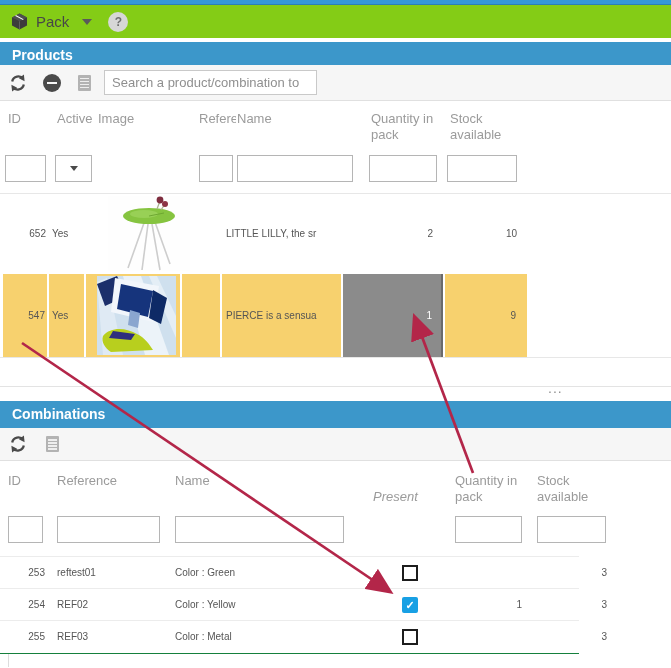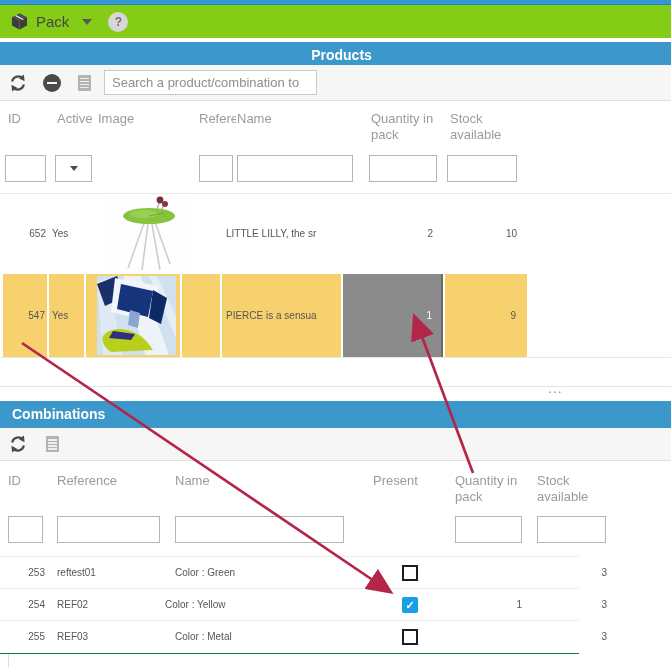--- a/index.html
+++ b/index.html
@@ -88,21 +88,21 @@
         <path d="M12 1.8 L21.5 6.8 L12 11.8 L2.5 6.8 Z" fill="#4f4f4f"></path>
         <path d="M7 4.4 L16.8 9.6" stroke="#fff" stroke-width="1.3" fill="none"></path>
         <path d="M12 11.8 V22" stroke="#6a6a6a" stroke-width="1"></path>
       </svg>
     </span>
     <span class="pack-title">Pack</span>
     <span class="caret-down"></span>
     <span class="help-btn">?</span>
   </div>
 
-  <div class="panel-hd" style="top:42px;text-align:center;">
+  <div class="panel-hd" style="top:42px;">
     <span>Products</span>
   </div>
 
   <div class="toolbar" style="top:65px;height:36px;">
     <span class="tb-icon">
       <svg width="20" height="20" viewBox="0 0 20 20">
         <g stroke="#4a4a4a" stroke-width="2.3" fill="none">
           <path d="M4.2 8.4 A6.2 6.2 0 0 1 15.3 6.0"></path>
           <path d="M15.8 11.6 A6.2 6.2 0 0 1 4.7 14.0"></path>
         </g>
@@ -217,21 +217,21 @@
       </svg>
     </span>
     <span class="tb-icon" style="margin-left:18px;">
       <span class="doc-icon"></span>
     </span>
   </div>
 
   <span class="hlbl" style="left:8px;top:473px;">ID</span>
   <span class="hlbl" style="left:57px;top:473px;">Reference</span>
   <span class="hlbl" style="left:175px;top:473px;">Name</span>
-  <span class="hlbl" style="left:373px;top:473px;">Present</span>
+  <span class="hlbl" style="left:373px;top:489px;font-style:italic;">Present</span>
   <span class="hlbl wrap" style="left:455px;top:473px;width:78px;">Quantity in pack</span>
   <span class="hlbl wrap" style="left:537px;top:473px;width:66px;">Stock available</span>
 
   <input class="flt" style="left: 8px; top: 516px; width: 35px;">
   <input class="flt" style="left: 57px; top: 516px; width: 103px;">
   <input class="flt" style="left: 175px; top: 516px; width: 169px;">
   <input class="flt" style="left: 455px; top: 516px; width: 67px;">
   <input class="flt" style="left: 537px; top: 516px; width: 69px;">
 
   <div class="crow" style="top:556px;">
@@ -239,21 +239,21 @@
     <span class="cell" style="left:57px;">reftest01</span>
     <span class="cell" style="left:175px;">Color : Green</span>
     <span class="checkbox"></span>
     <span class="cell rnum" style="left:453px;width:69px;"></span>
     <span class="cell rnum" style="left:537px;width:70px;">3</span>
   </div>
 
   <div class="crow" style="top:588px;">
     <span class="cell rnum" style="left:8px;width:37px;">254</span>
     <span class="cell" style="left:57px;">REF02</span>
-    <span class="cell" style="left:165px;">Color : Yellow</span>
+    <span class="cell" style="left:175px;">Color : Yellow</span>
     <span class="checkbox checked"></span>
     <span class="cell rnum" style="left:453px;width:69px;">1</span>
     <span class="cell rnum" style="left:537px;width:70px;">3</span>
   </div>
 
   <div class="crow crow-last" style="top:620px;">
     <span class="cell rnum" style="left:8px;width:37px;">255</span>
     <span class="cell" style="left:57px;">REF03</span>
     <span class="cell" style="left:175px;">Color : Metal</span>
     <span class="checkbox"></span>

